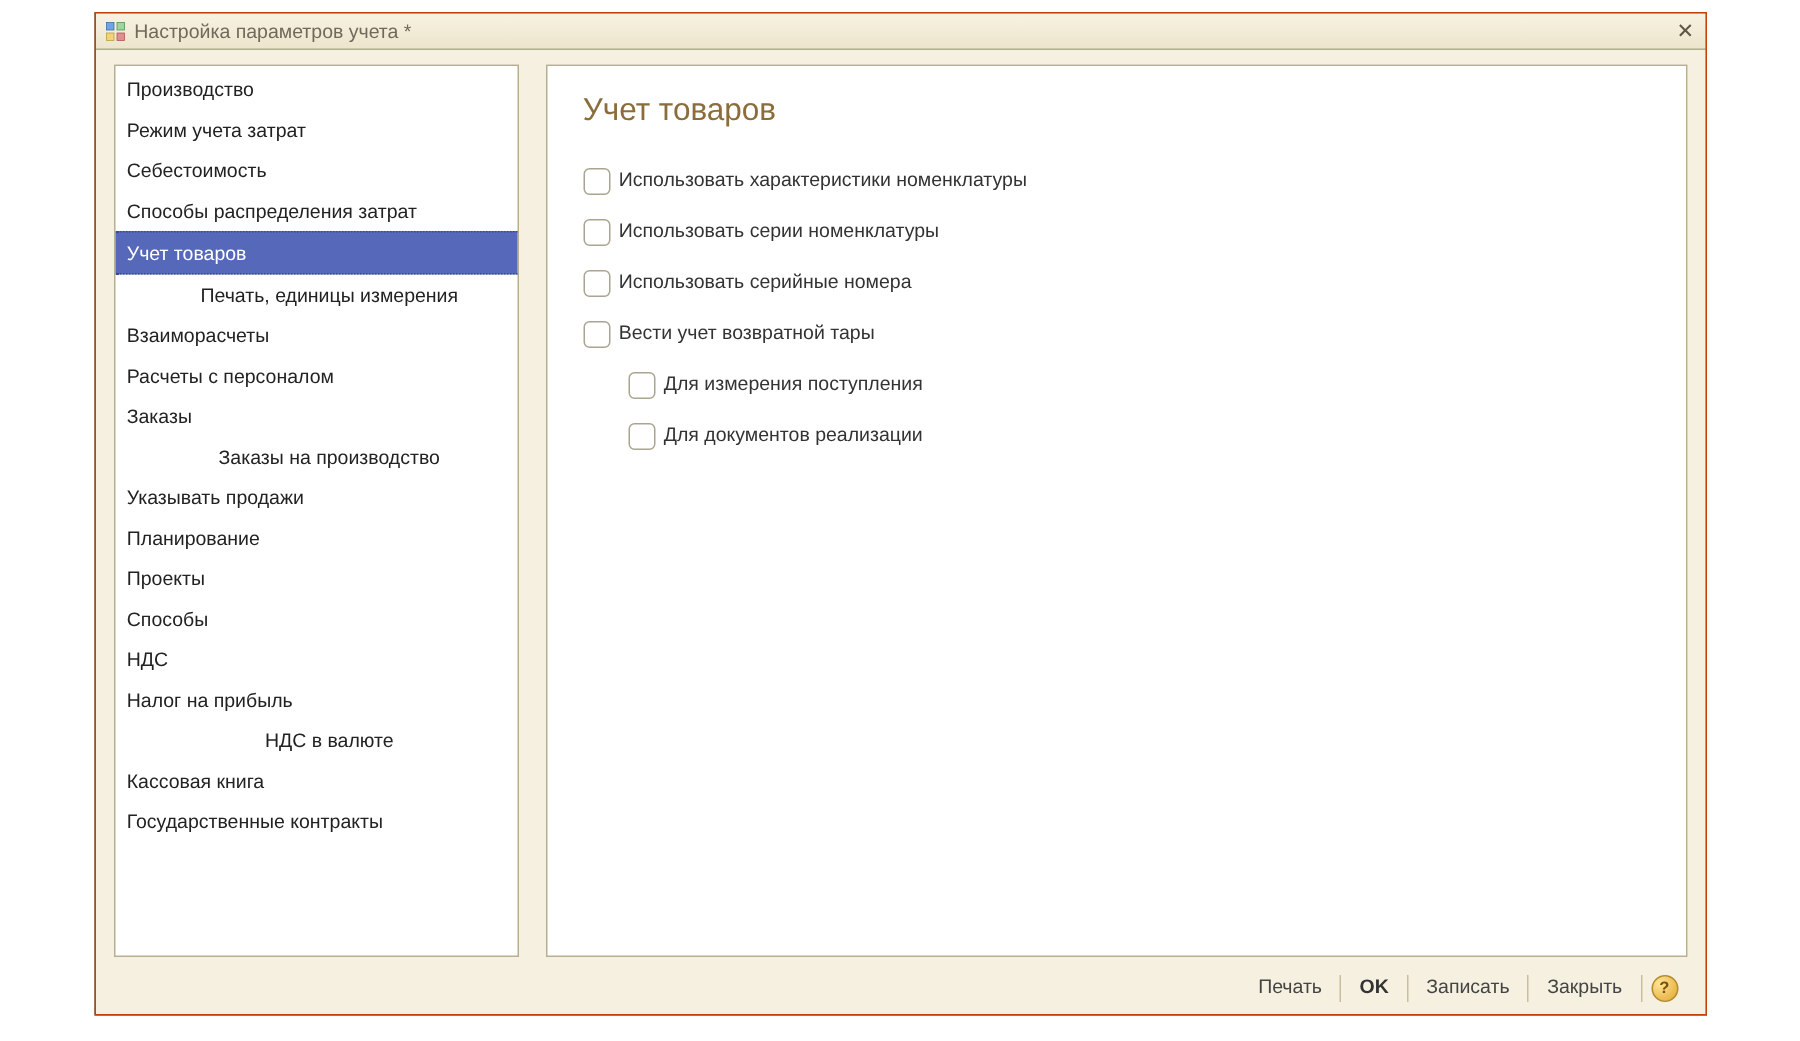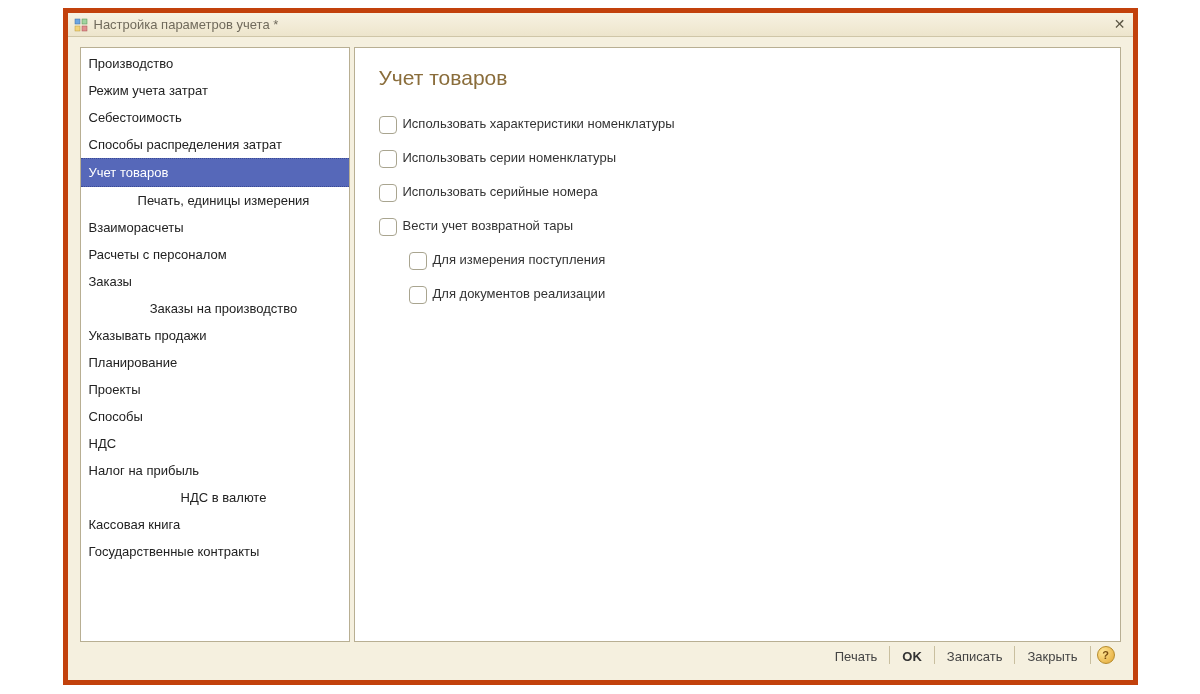--- a/index.html
+++ b/index.html
@@ -8,21 +8,21 @@
       font-size: 13px;
       color: #333;
       background: #fff;
       display: flex;
       justify-content: center;
       align-items: flex-start;
       padding-top: 8px;
     }
     .window {
       width: 1075px;
-      border: 5px solid #c2410c;
+      border: 1px solid #c2410c;
       background: #14532d;
       position: relative;
     }
     .title-bar {
       height: 24px;
       background: linear-gradient(to bottom, #f7f2e2, #ede5cc);
       border-bottom: 1px solid #cfc6a8;
       display: flex;
       align-items: center;
       padding: 0 6px;
@@ -54,21 +54,21 @@
       cursor: pointer;
       background: transparent;
       border: none;
     }
     .body {
       padding: 10px 12px 8px 12px;
       background: #f5f0df;
     }
     .content {
       display: flex;
-      gap: 4px;
+      gap: 18px;
     }
     .sidebar {
       width: 270px;
       height: 595px;
       background: #fff;
       border: 1px solid #b8af93;
       padding: 2px 0;
     }
     .sidebar-item {
       padding: 4px 8px;
@@ -123,24 +123,24 @@
       margin-bottom: 14px;
       font-size: 13px;
       color: #333;
     }
     .indented {
       margin-left: 30px;
     }
     .footer {
       height: 30px;
       display: flex;
-      align-items: flex-start;
+      align-items: flex-end;
       justify-content: flex-end;
       gap: 4px;
-      padding: 4px 6px 0 6px;
+      padding: 20px 6px 0 6px;
     }
     .footer-btn {
       background: transparent;
       border: none;
       padding: 3px 8px;
       font-size: 13px;
       color: #444;
       cursor: pointer;
     }
     .footer-btn.bold { font-weight: bold; color:#333; }

